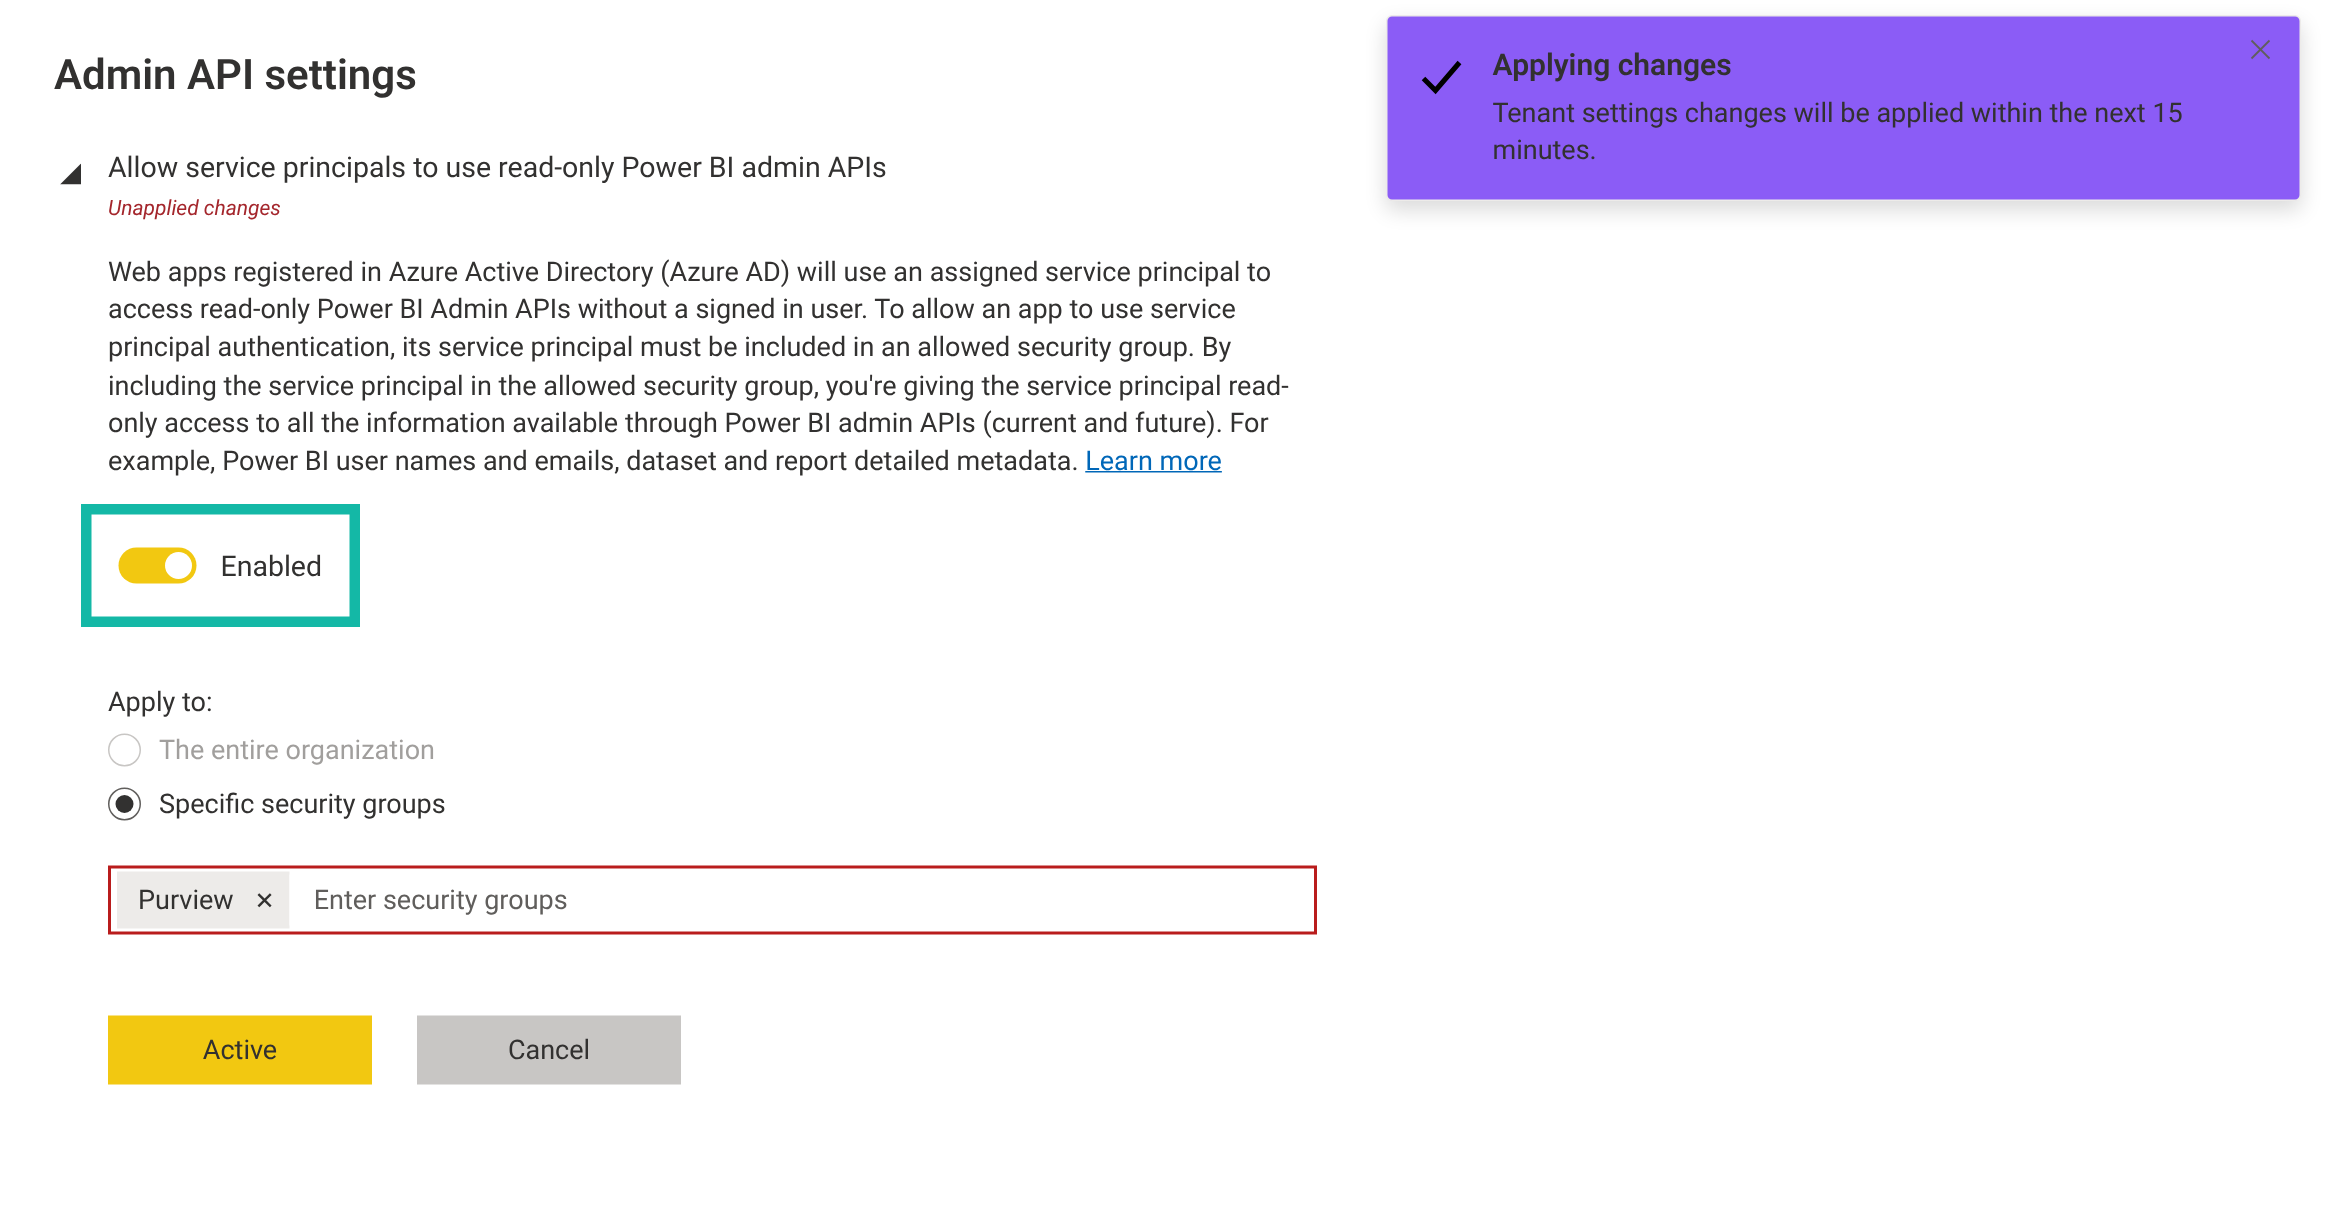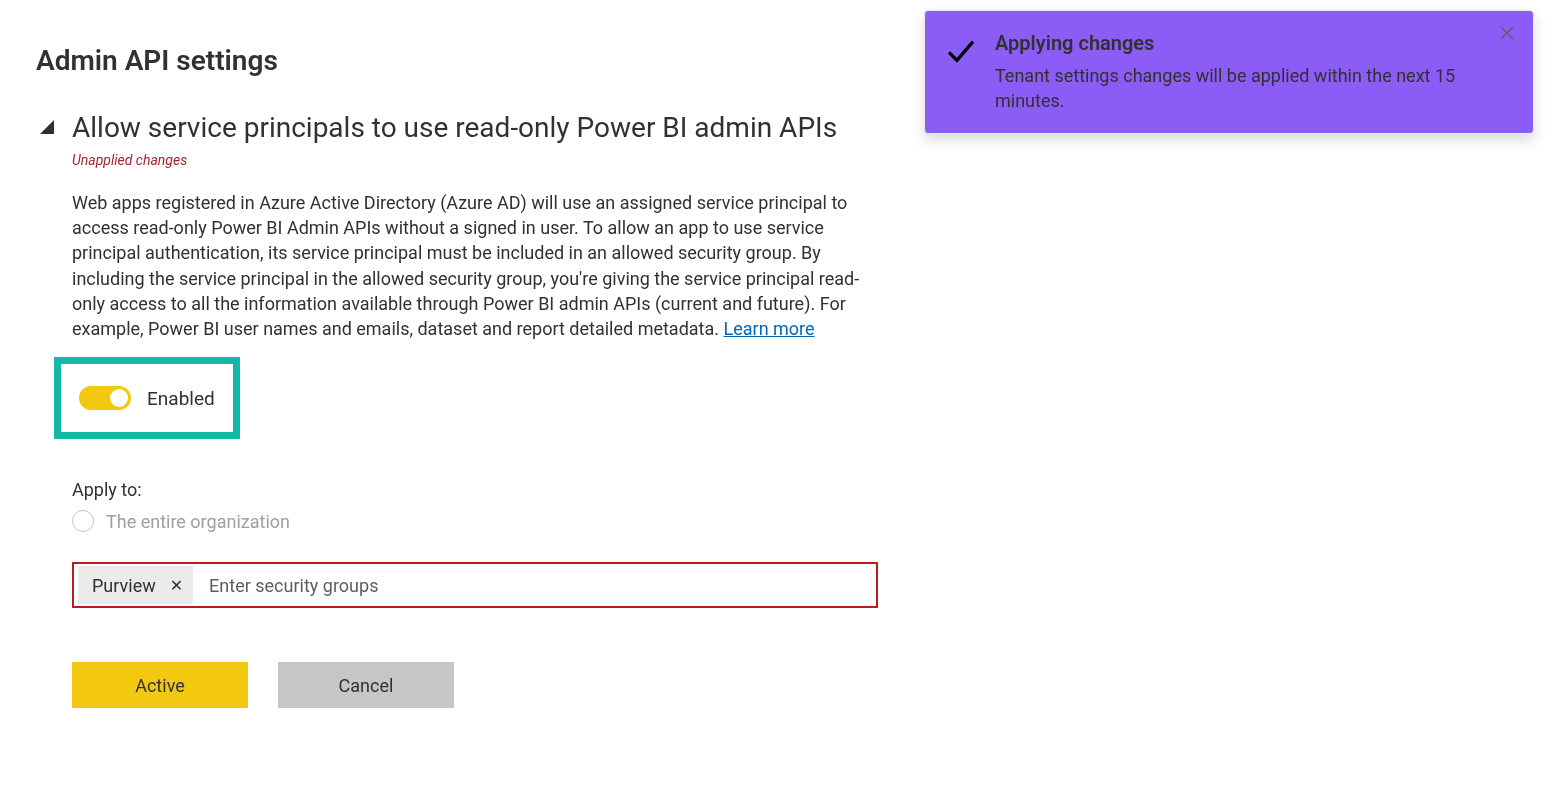--- a/index.html
+++ b/index.html
@@ -7,21 +7,21 @@
     font-family: "Segoe UI", -apple-system, BlinkMacSystemFont, Roboto, Arial, sans-serif;
     background: #fff;
     color: #323130;
     width: 1564px;
     height: 803px;
     position: relative;
     overflow: hidden;
   }
 
   .page {
-    padding: 44px 36px 0 36px;
+    padding: 33px 36px 0 36px;
     max-width: 910px;
   }
 
   .page-title {
     font-size: 28px;
     font-weight: 600;
     color: #323130;
     margin-bottom: 34px;
   }
 
@@ -34,21 +34,21 @@
     position: absolute;
     left: 4px;
     top: 8px;
     width: 14px;
     height: 14px;
     cursor: pointer;
   }
   .collapse-caret svg { width: 14px; height: 14px; fill: #323130; }
 
   .setting-title {
-    font-size: 28px;
+    font-size: 19px;
     font-weight: 400;
     color: #323130;
     margin-bottom: 8px;
   }
 
   .unapplied {
     font-size: 14px;
     font-style: italic;
     color: #a4262c;
     margin-bottom: 22px;
@@ -267,20 +267,26 @@
       <span class="toggle-label">Enabled</span>
     </div>
 
     <div class="apply-to-label">Apply to:</div>
 
     <div class="radio-row">
       <div class="radio-outer disabled"></div>
       <span class="radio-label disabled">The entire organization</span>
     </div>
 
+    <div class="radio-row">
+      <div class="radio-outer">
+        <div class="radio-inner"></div>
+      </div>
+      <span class="radio-label">Specific security groups</span>
+    </div>
 
     <div class="security-input">
       <div class="chip">
         <span>Purview</span>
         <span class="chip-x">✕</span>
       </div>
       <input class="sec-input" type="text" placeholder="Enter security groups" style="">
     </div>
 
     <div class="button-row">

